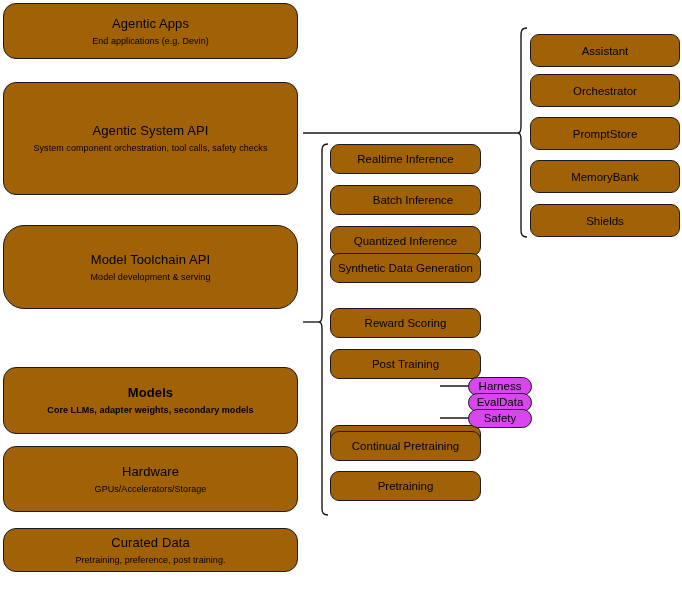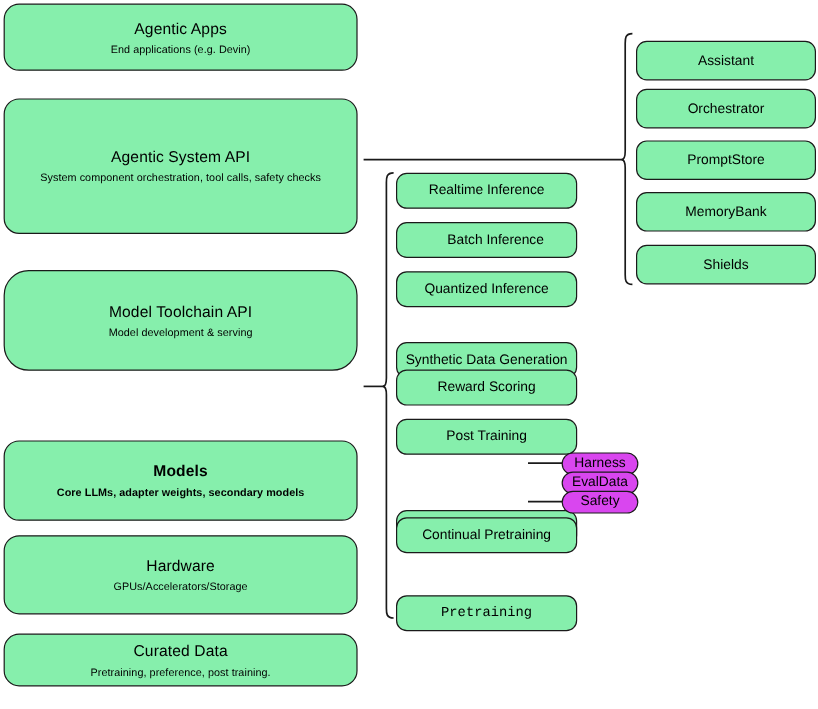--- a/index.html
+++ b/index.html
@@ -18,21 +18,21 @@
     height: 591px;
     background: #ffffff;
     overflow: hidden;
   }
 
   
   .box {
     position: absolute;
     box-sizing: border-box;
     border: 1.4px solid #1a1a1a;
-    background: #86efac;
+    background: #a16207;
     display: flex;
     flex-direction: column;
     align-items: center;
     justify-content: center;
     text-align: center;
     color: #000000;
   }
 
   
   .layer-box {
@@ -165,26 +165,26 @@
   </div>
 
   <div class="box layer-box" style="top:528px; height:44px;">
     <div class="layer-title">Curated Data</div>
     <div class="layer-sub">Pretraining, preference, post training.</div>
   </div>
 
   <div class="box mid-box" style="top:144px;">Realtime Inference</div>
   <div class="box mid-box" style="top:185px;padding-left:15px;">Batch Inference</div>
   <div class="box mid-box" style="top:226px;">Quantized Inference</div>
-  <div class="box mid-box" style="top:285px;">Synthetic Data Generation</div>
+  <div class="box mid-box" style="top:253px;">Synthetic Data Generation</div>
   <div class="box mid-box" style="top:308px;">Reward Scoring</div>
   <div class="box mid-box" style="top:349px;">Post Training</div>
   <div class="box mid-box" style="top:405px;margin-top:20px;">Evals</div>
   <div class="box mid-box" style="top:431px;">Continual Pretraining</div>
-  <div class="box mid-box" style="top:496px;font-family:Liberation Mono, monospace;">Pretraining</div>
+  <div class="box mid-box" style="top:471px;">Pretraining</div>
 
   <div class="pill" style="top:377px;">Harness</div>
   <div class="pill" style="top:393px;">EvalData</div>
   <div class="pill" style="top:409px;">Safety</div>
 
   <div class="box right-box" style="top:34px;">Assistant</div>
   <div class="box right-box" style="top:74px;">Orchestrator</div>
   <div class="box right-box" style="top:117px;">PromptStore</div>
   <div class="box right-box" style="top:160px;">MemoryBank</div>
   <div class="box right-box" style="top:204px;">Shields</div>

